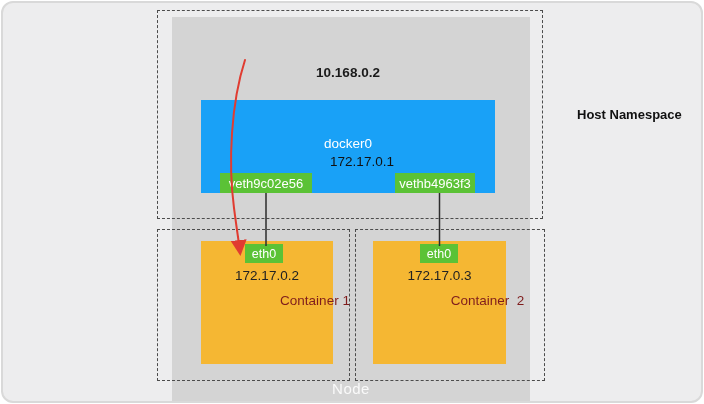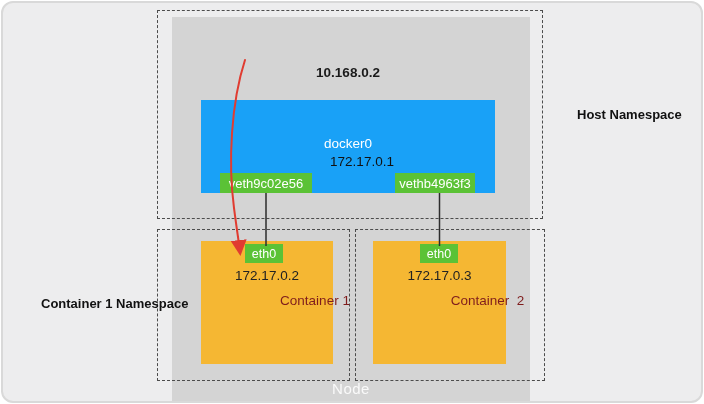--- a/index.html
+++ b/index.html
@@ -51,21 +51,20 @@
 
   <div class="abs node-box">
     <div class="node-label">Node</div>
   </div>
 
   <div class="abs dashed ns-host"></div>
   <div class="abs dashed ns-c1"></div>
   <div class="abs dashed ns-c2"></div>
 
   <div class="abs ns-label label-host">Host Namespace</div>
-  <div class="abs ns-label label-c1">Container 1 Namespace</div>
 
   <div class="abs host-ip">10.168.0.2</div>
 
   <div class="abs bridge">
     <div class="bridge-name">docker0</div>
     <div class="bridge-ip">172.17.0.1</div>
     <div class="veth veth1">veth9c02e56</div>
     <div class="veth veth2">vethb4963f3</div>
   </div>
 

